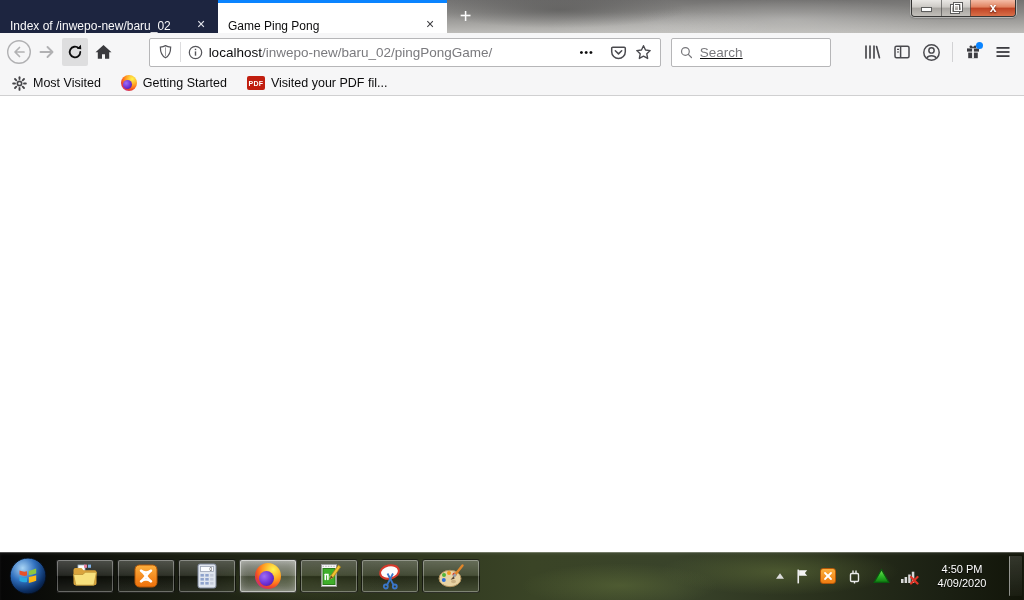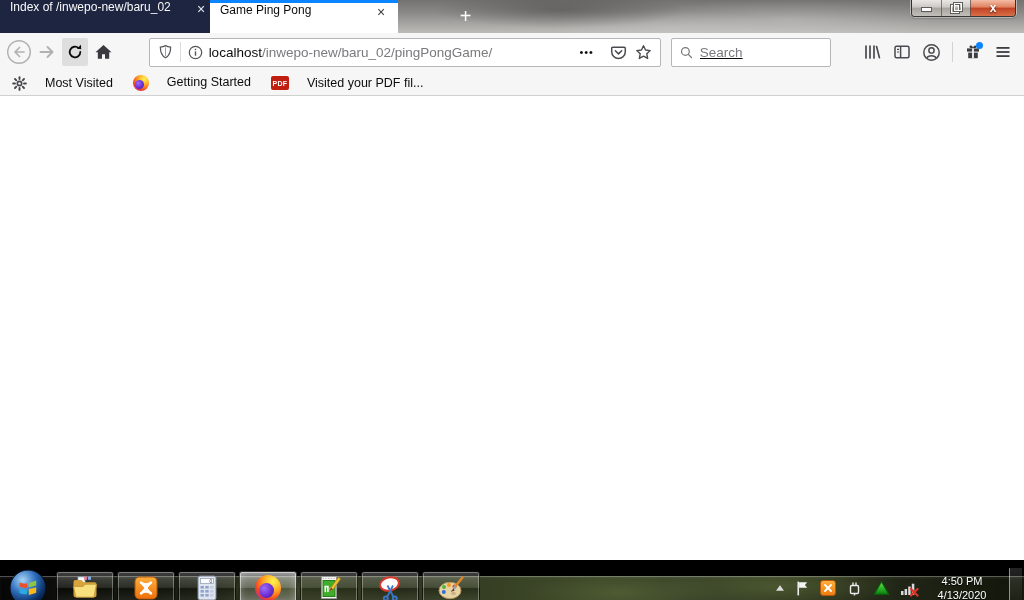--- a/index.html
+++ b/index.html
@@ -11,24 +11,24 @@
   .browser { position:absolute; top:0; left:0; right:0; bottom:40px;
     display:flex; flex-direction:column; }
 
   
   .titlebar { position:relative; height:33px; flex:0 0 33px;
     background:
       radial-gradient(180px 26px at 560px 30%, rgba(50,50,50,.38), transparent 70%),
       radial-gradient(220px 30px at 790px 60%, rgba(255,255,255,.20), transparent 70%),
       radial-gradient(160px 24px at 660px 80%, rgba(255,255,255,.14), transparent 70%),
       linear-gradient(180deg,#737271 0%, #8a8987 38%, #a6a5a2 72%, #bdbcb9 100%); }
-  .tab { position:absolute; top:0; height:33px; display:flex; align-items:flex-start;
+  .tab { position:absolute; top:0; height:33px; display:flex; align-items:flex-end;
     padding:0 8px; font-size:12px; cursor:default; }
   .tab-inactive { left:0; width:218px; background:#1d2540; color:#f9f9fa; }
-  .tab-active { left:210px; width:188px; background:#fff; color:#0c0c0d;
+  .tab-active { left:218px; width:229px; background:#fff; color:#0c0c0d;
     border-top:3px solid #0a84ff; }
   .tab-title { flex:1; white-space:nowrap; overflow:hidden; padding-left:2px; }
   .tab-close { width:18px; height:18px; display:flex; align-items:center;
     justify-content:center; font-size:14px; line-height:1; border-radius:2px; }
   .tab-inactive .tab-close { color:#e6e8ef; }
   .tab-active .tab-close { color:#3c3c40; }
   .newtab-btn { position:absolute; left:452px; top:3px; width:27px; height:27px;
     display:flex; align-items:center; justify-content:center;
     color:#fcfcfc; font-size:20px; font-weight:400; }
 
@@ -79,39 +79,39 @@
   .icon-btn { width:30px; height:28px; display:flex; align-items:center;
     justify-content:center; position:relative; }
   .v-sep { width:1px; height:20px; background:#d2d2d4; margin:0 5px; }
   .blue-dot { position:absolute; top:4px; right:5px; width:7px; height:7px;
     border-radius:50%; background:#0a84ff; }
 
   
   .bookmarksbar { height:25px; flex:0 0 25px; background:#f6f6f7;
     border-bottom:1px solid #d0d0d1; display:flex; align-items:center;
     padding-left:12px; gap:20px; }
-  .bm-item { display:flex; gap:18px; font-size:12.5px;
+  .bm-item { display:flex; align-items:center; gap:6px; font-size:12.5px;
     color:#0c0c0d; }
   .pdf-badge { width:18px; height:14px; background:#c11e0f; border-radius:2px;
     color:#fff; font-size:7px; font-weight:700; display:flex; align-items:center;
     justify-content:center; letter-spacing:.3px; }
   .fx-ball { position:relative; border-radius:50%; overflow:hidden;
     background:radial-gradient(circle at 70% 25%, #fff44f 0%, #ffcb38 20%,
       #ff9c20 40%, #ff6a1e 55%, #e8432d 68%, #cc2f7b 80%, #8a2ab8 92%, #621fa8 100%); }
   .fx-ball::after { content:""; position:absolute; left:14%; top:30%; width:58%;
     height:58%; border-radius:50%;
     background:radial-gradient(circle at 35% 35%, #9e6df5 0%, #6b2fd6 55%, #45197e 100%); }
   .fx-16 { width:16px; height:16px; }
   .fx-26 { width:26px; height:26px; }
 
   
   .content { flex:1; background:#ffffff; }
 
   
-  .taskbar { position:absolute; left:0; right:0; bottom:0; height:24px;
+  .taskbar { position:absolute; left:0; right:0; bottom:0; height:48px;
     display:flex; align-items:center;
     background:
       radial-gradient(140px 30px at 300px 60%, rgba(75,88,45,.5), transparent 70%),
       radial-gradient(140px 32px at 620px 70%, rgba(95,110,58,.55), transparent 70%),
       radial-gradient(170px 34px at 780px 40%, rgba(104,120,62,.5), transparent 70%),
       linear-gradient(90deg,#060606 0%, #14170e 12%, #272d1a 30%, #3a4426 52%,
         #39432a 66%, #2a311d 80%, #1b2013 92%, #121509 100%);
     box-shadow:inset 0 1px 0 rgba(255,255,255,.25), inset 0 2px 3px rgba(255,255,255,.07); }
   .start-orb { width:56px; height:40px; display:flex; align-items:center;
     justify-content:center; }
@@ -468,18 +468,18 @@
               <rect x="11.8" y="3.2" width="2.5" height="11.3"></rect>
           </g>
           <g stroke="#e03325" stroke-width="2.2" stroke-linecap="round">
             <line x1="11" y1="8.5" x2="17.5" y2="15"></line>
               <line x1="17.5" y1="8.5" x2="11" y2="15"></line>
           </g>
         </svg>
       </span>
       <div class="clock">
         <div>4:50 PM</div>
-        <div>4/13/2020</div>
+        <div>4/09/2020</div>
       </div>
       <div class="peek"></div>
     </div>
   </div>
 </div>
 
 </body></html>

